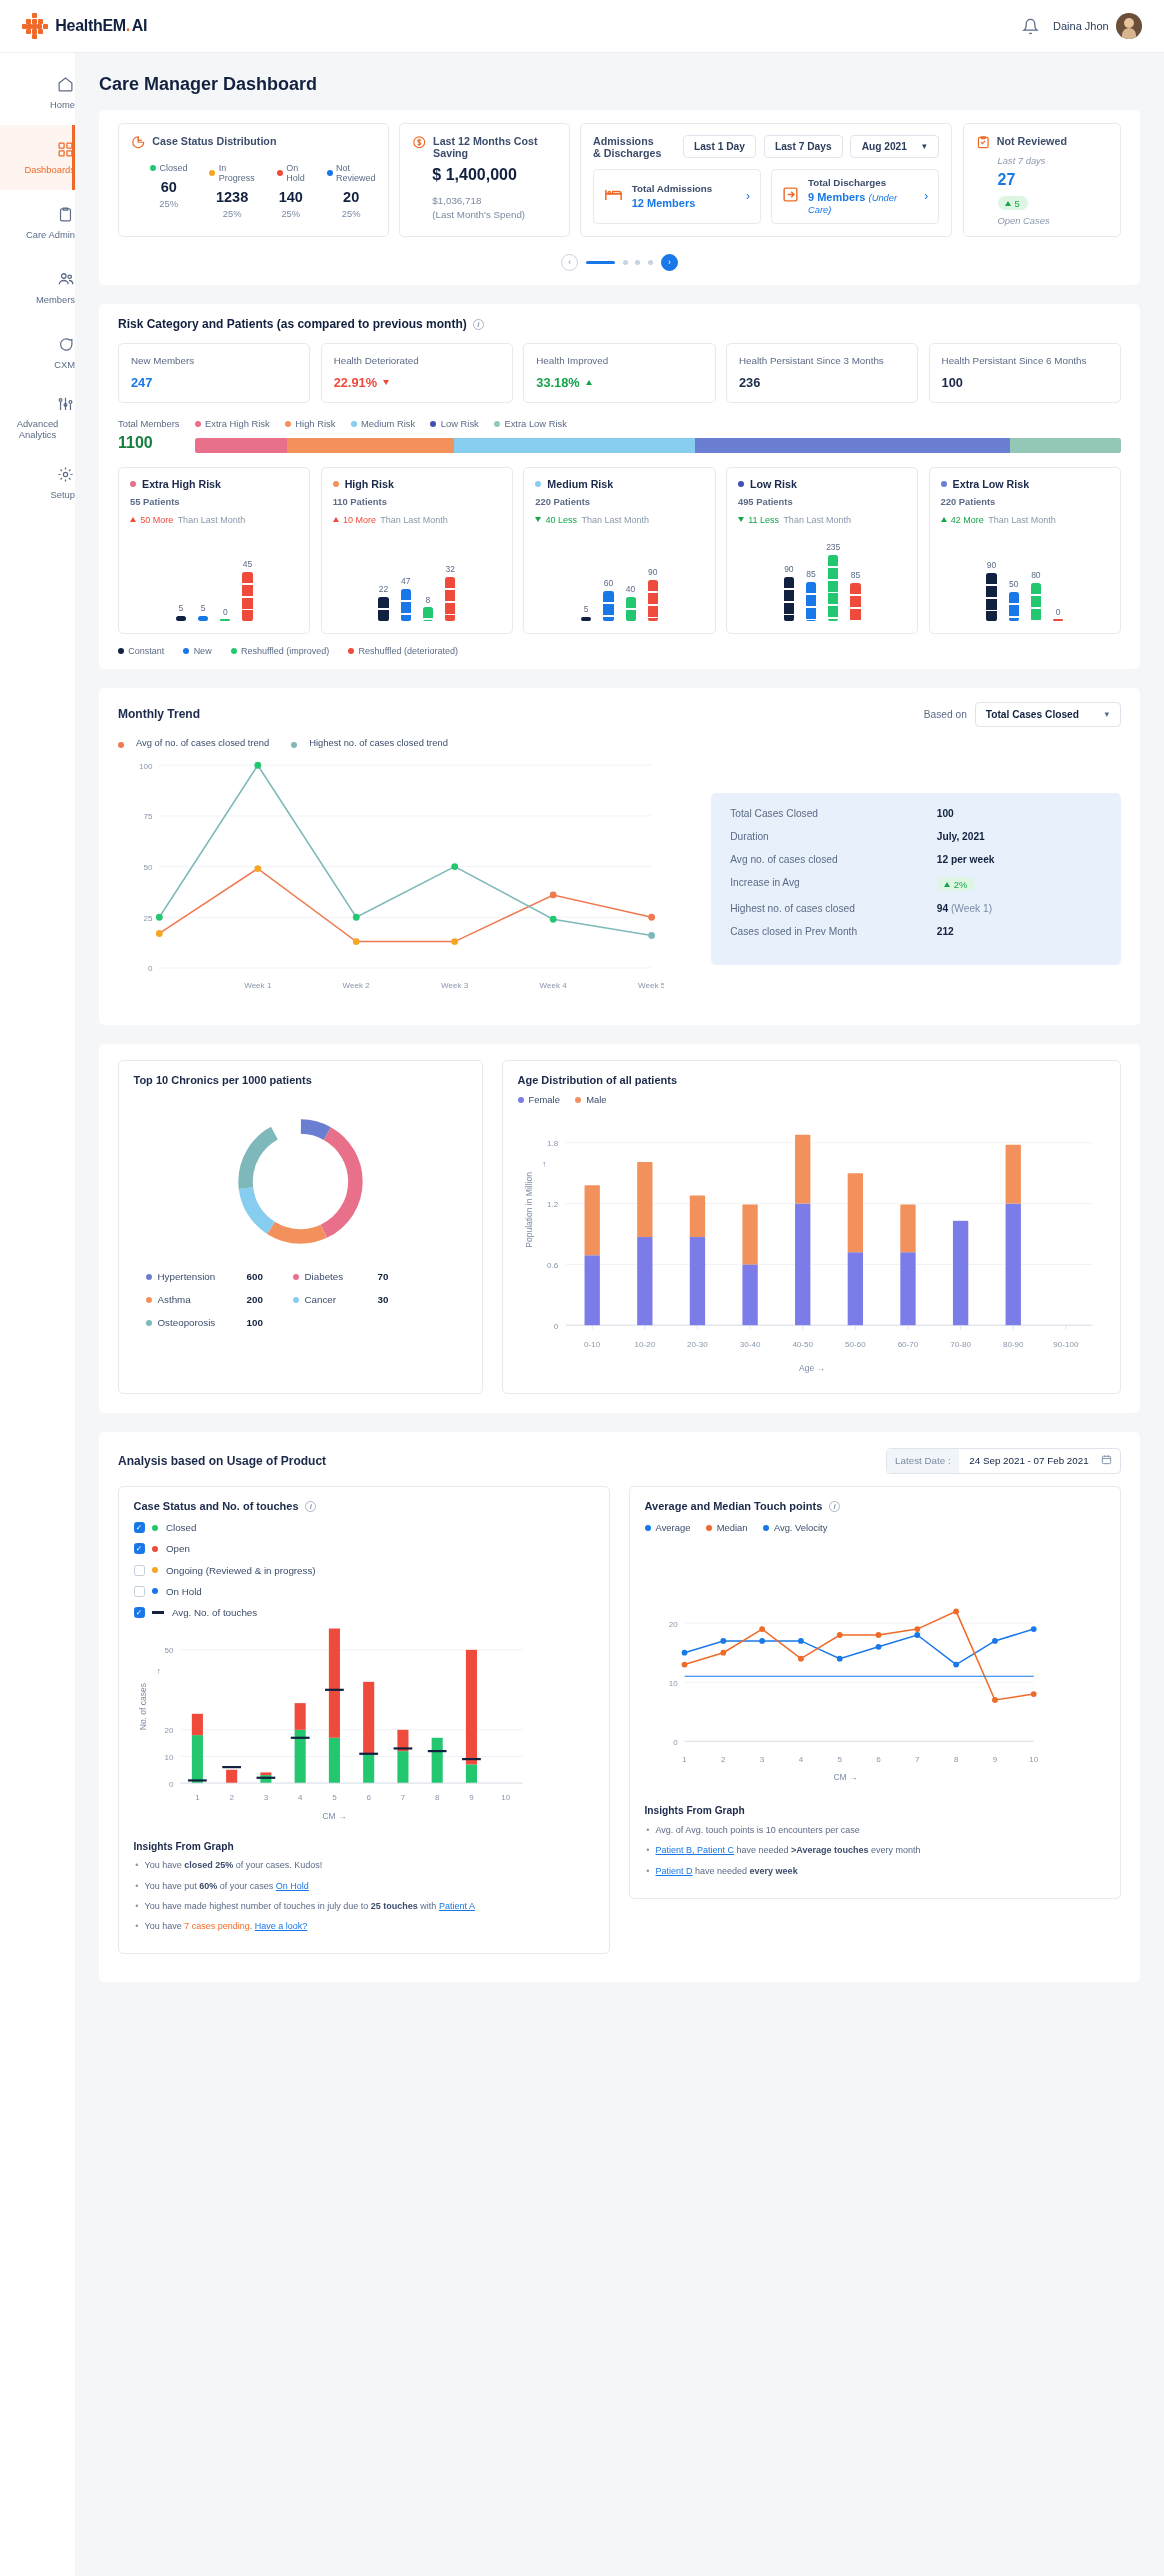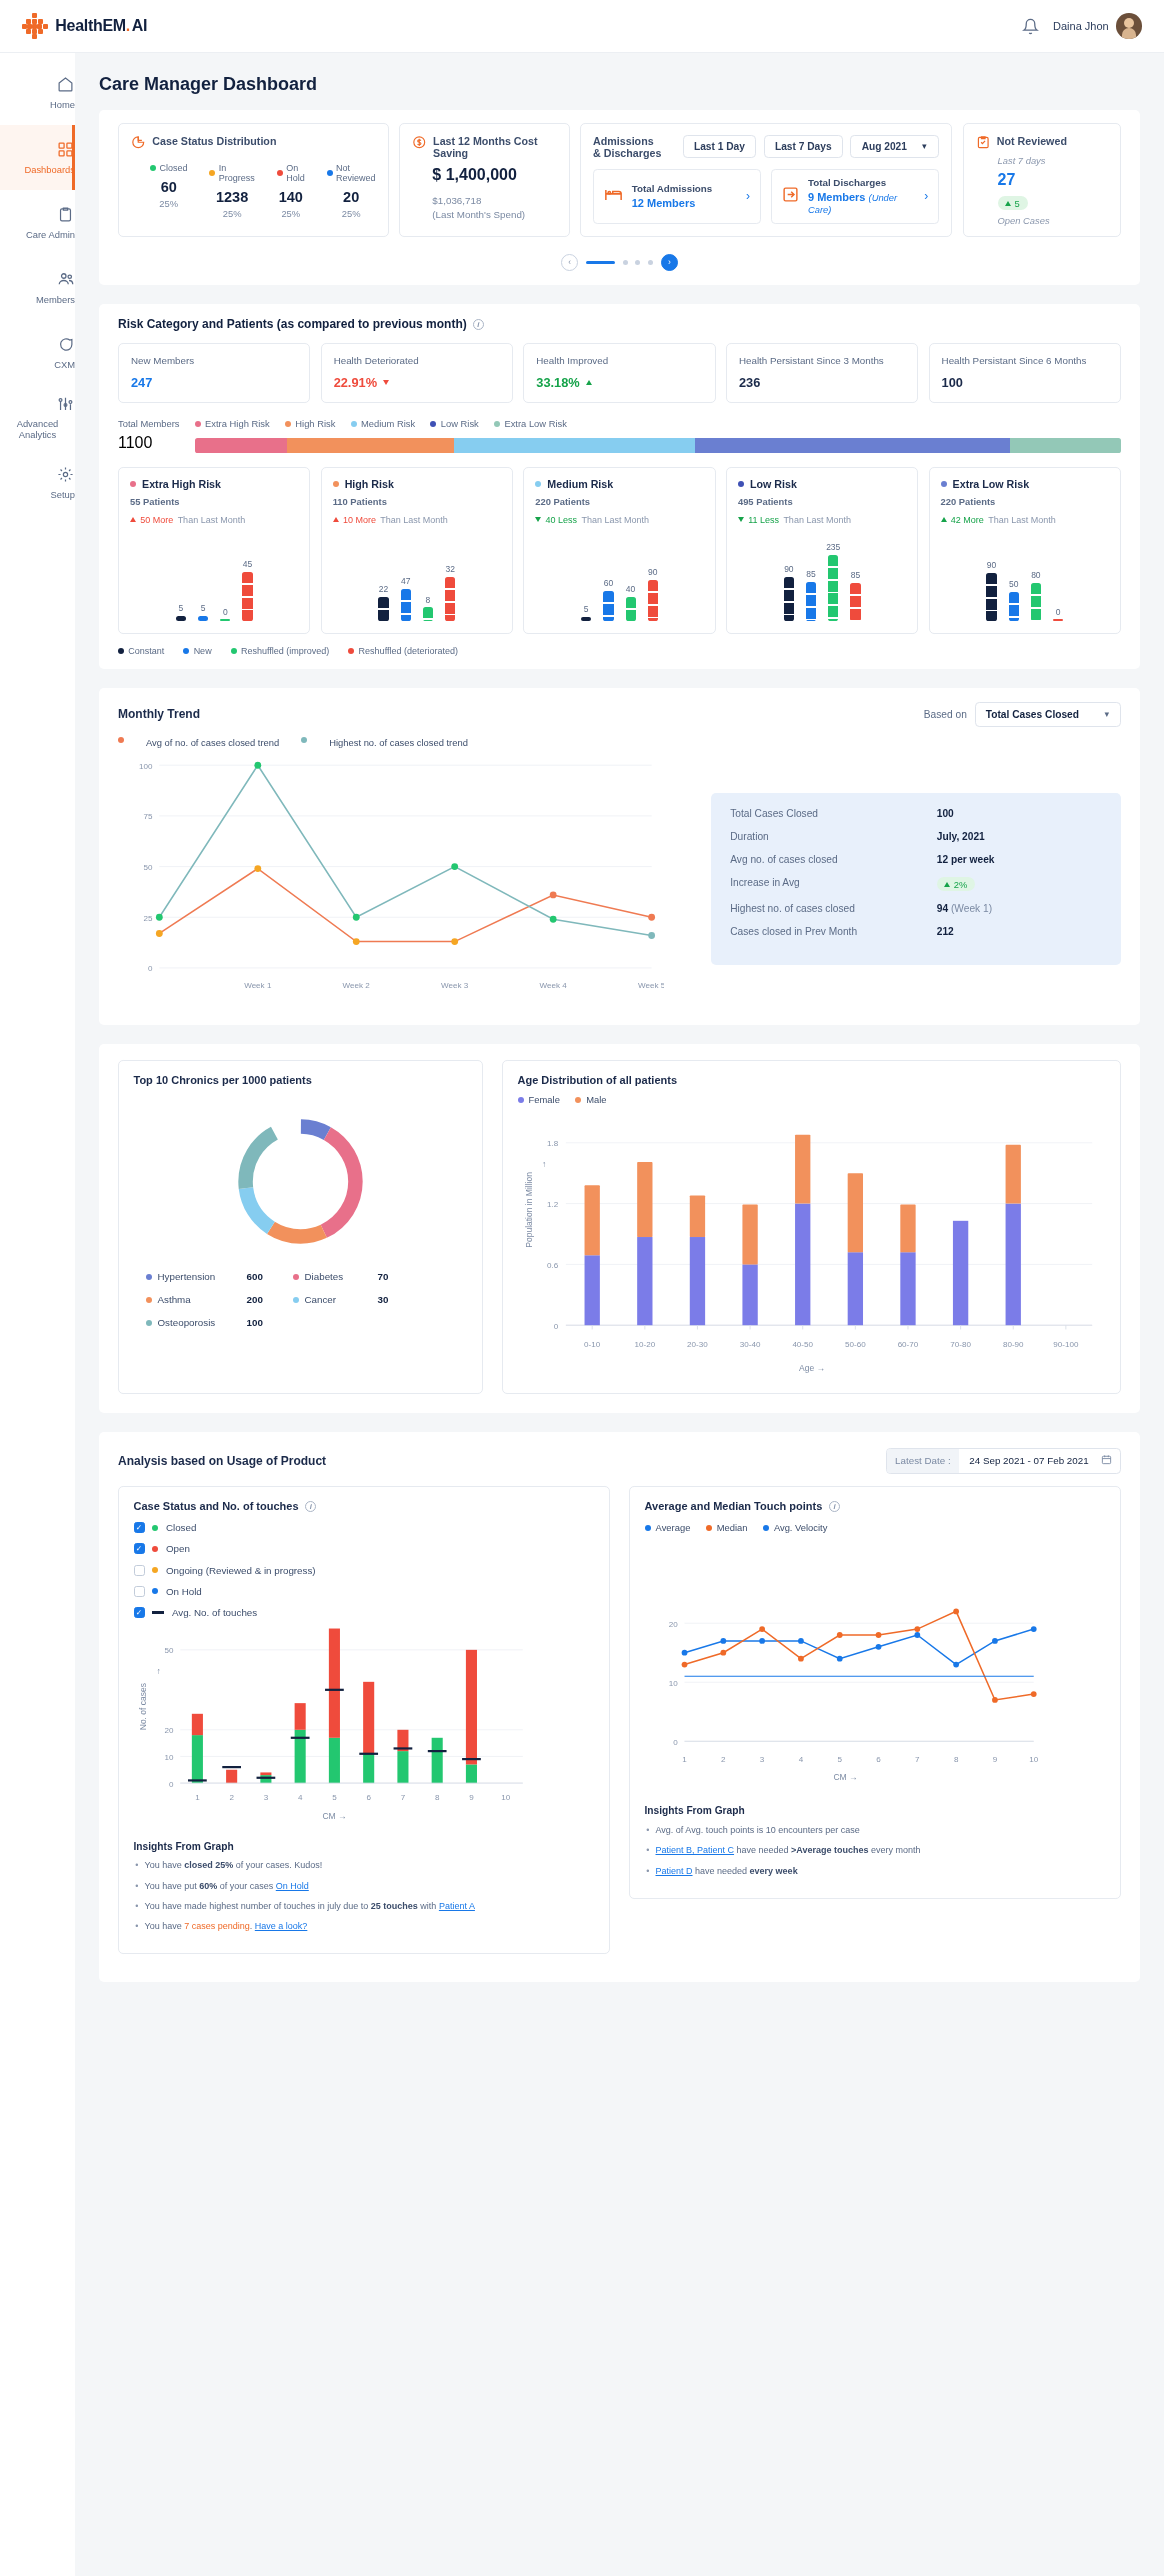--- a/index.html
+++ b/index.html
@@ -88,21 +88,21 @@
   
   .sec-title { font-size: 12px; font-weight: bold; padding: 13.6px 19px 0; display: flex; align-items: center; gap: 6px; color:#12213f;}
   .info-i { width: 11px; height: 11px; border-radius: 50%; border: 0.9px solid #aab5c6; color: #8a97ad;
             font-size: 7.7px; display: inline-flex; align-items: center; justify-content: center; font-style: italic;}
   .risk-top { display: flex; gap: 10.2px; padding: 12px 19px 0; }
   .risk-top .kpi { flex: 1; height: 60px; }
   .rt-label { font-size: 9.8px; color: #5b6b86; line-height: 1.35; }
   .rt-val { font-size: 12.8px; font-weight: bold; margin-top: 7.7px; }
   .members-bar { display: flex; align-items: flex-start; gap: 15.3px; padding: 15.3px 19px 0; }
   .tm-label { font-size: 9.4px; color: #5b6b86; }
-  .tm-val { font-size: 16px; font-weight: normal; color: #000000; margin-top: 4.3px; }
+  .tm-val { font-size: 16px; font-weight: bold; color: #15803d; margin-top: 4.3px; }
   .bar-wrap { flex: 1; }
   .bar-leg { display: flex; gap: 15.3px; font-size: 9.4px; color: #5b6b86; }
   .bar-leg span { display: flex; align-items: center; gap: 4.3px; }
   .stack { display: flex; height: 15.3px; border-radius: 2.6px; overflow: hidden; margin-top: 8.5px; }
   .risk-cards { display: flex; gap: 10.2px; padding: 13.6px 19px 0; }
   .rcard { flex: 1; border: 0.9px solid #e6eaf0; border-radius: 5.1px; padding: 10.2px 11px; height: 167px; display: flex; flex-direction: column;}
   .rc-title { font-size: 10.7px; font-weight: bold; display: flex; align-items: center; gap: 6px; }
   .rc-pat { font-size: 9.4px; color: #5b6b86; margin-top: 6px; font-weight: bold;}
   .rc-delta { font-size: 9px; margin-top: 7.7px; color: #8a97ad; display: flex; align-items: center; gap: 4.3px; }
   .tri { width: 0; height: 0; border-left: 3.4px solid transparent; border-right: 3.4px solid transparent; }
@@ -116,21 +116,21 @@
   .leg-row span { display: flex; align-items: center; gap: 4.3px; }
   
   .mt-head { display: flex; align-items: center; justify-content: space-between; padding: 13.6px 19px 0; }
   .mt-title { font-size: 12px; font-weight: bold; }
   .based { display: flex; align-items: center; gap: 8.5px; font-size: 10.2px; color: #5b6b86; }
   .select { border: 0.9px solid #dfe4ec; border-radius: 4.3px; padding: 6px 9.4px; font-size: 10.2px;
             color: #12213f; font-weight: bold; display: flex; align-items: center; gap: 24px; cursor:pointer;}
   .mt-body { display: flex; gap: 17px; padding: 10.2px 19px 20.5px; }
   .mt-chart { flex: 1.55; }
   .mt-leg { display: flex; gap: 22px; font-size: 9.4px; color: #3c4d6b; margin-bottom: 6.8px;}
-  .mt-leg span { display: flex; align-items: flex-start; gap: 22px; }
+  .mt-leg span { display: flex; align-items: flex-end; gap: 12px; }
   .mt-stats { flex: 1; background: #e8f0fb; border-radius: 5.1px; padding: 15.3px 19px; align-self: center; margin-top: 15.3px;}
   .st-row { display: flex; font-size: 10.2px; margin-bottom: 12px; }
   .st-k { flex: 1.25; color: #5b6b86; }
   .st-v { flex: 1; font-weight: bold; color: #12213f; }
   .st-v .sub { font-weight: normal; color: #7b8aa3; }
   .pill { background: #dff5e4; color: #16a34a; border-radius: 7.7px; padding: 1.7px 7.7px; font-size: 9.4px;
           display: inline-flex; align-items: center; gap: 3.4px; font-weight: normal;}
   
   .two-col { display: flex; gap: 19px; padding: 15.3px 19px 19px; }
   .card-b { border: 0.9px solid #e6eaf0; border-radius: 5.1px; padding: 12.8px 14.5px; }

